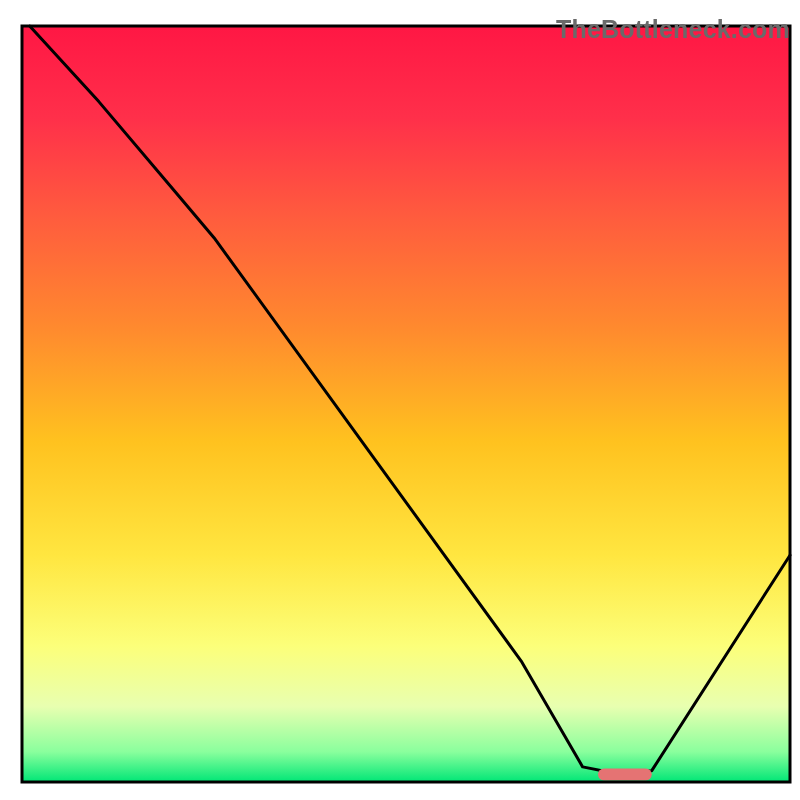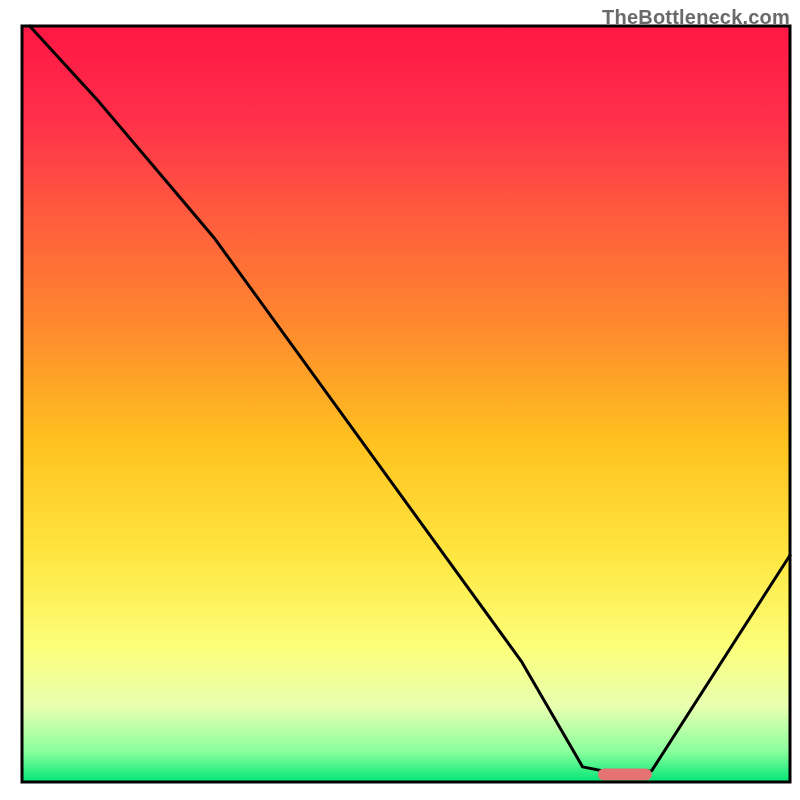--- a/index.html
+++ b/index.html
@@ -11,23 +11,23 @@
     font-family: Arial, Helvetica, sans-serif;
     overflow: hidden;
   }
   .stage {
     position: relative;
     width: 800px;
     height: 800px;
   }
   .watermark {
     position: absolute;
-    top: 6px;
+    top: 15px;
     right: 10px;
-    font-size: 20px;
+    font-size: 25px;
     font-weight: 600;
     color: #6a6a6a;
     letter-spacing: 0.2px;
   }
   svg { display: block; }
 </style>
 </head>
 <body>
 
 <div class="stage">

